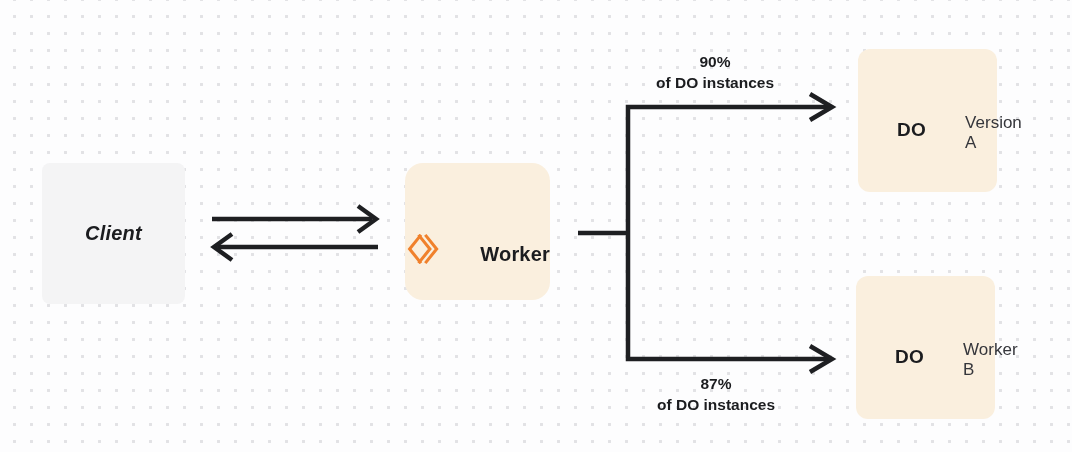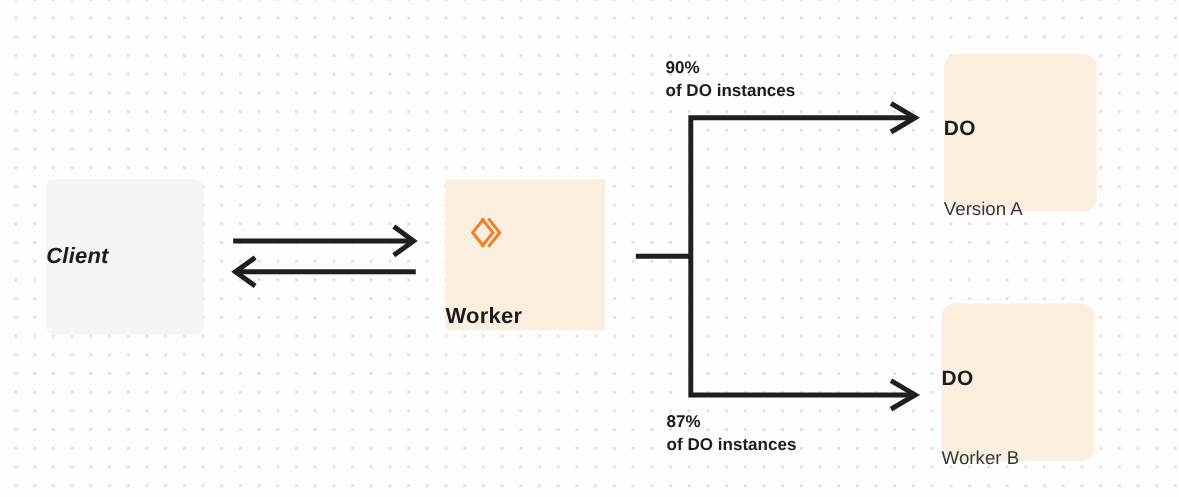--- a/index.html
+++ b/index.html
@@ -30,38 +30,39 @@
   svg.connectors {
     position: absolute;
     inset: 0;
     width: 1072px;
     height: 452px;
     pointer-events: none;
   }
   .node {
     position: absolute;
     display: flex;
-    flex-direction: column;
+    flex-direction: row;
+    align-items: center;
     justify-content: center;
     gap: 39px;
   }
   .node-client {
     left: 42px; top: 163px; width: 143px; height: 141px;
     background: var(--node-gray);
     border-radius: 8px;
   }
   .node-client .node-label {
     font-size: 20px; font-weight: 700; color: var(--text-color);
     letter-spacing: 0.2px;
     font-style: italic;
   }
   .node-worker {
     left: 405px; top: 163px; width: 145px; height: 137px;
     background: var(--node-cream);
-    border-radius: 1px;
+    border-radius: 18px;
     justify-content: flex-start;
     padding-top: 34px;
   }
   .worker-icon { width: 74px; height: 64px; color: var(--accent-orange); }
   .node-worker .node-label {
     margin-top: 12px;
     font-size: 20px; font-weight: 700; color: var(--text-color);
     letter-spacing: 0.2px;
   }
   .node-do {
@@ -79,20 +80,21 @@
     font-size: 19px; font-weight: 700; color: var(--text-color);
     letter-spacing: 0.3px;
   }
   .do-subtitle {
     margin-top: 12px;
     font-size: 17px; font-weight: 400; color: var(--subtext-color);
   }
   .branch-label {
     position: absolute;
     width: 220px;
+    text-align: center;
     font-size: 15.5px;
     font-weight: 700;
     color: var(--text-color);
     line-height: 1.33;
   }
   .branch-label-top { left: 605px; top: 52px; }
   .branch-label-bottom { left: 606px; top: 374px; }
 </style>
 </head>
 <body>

